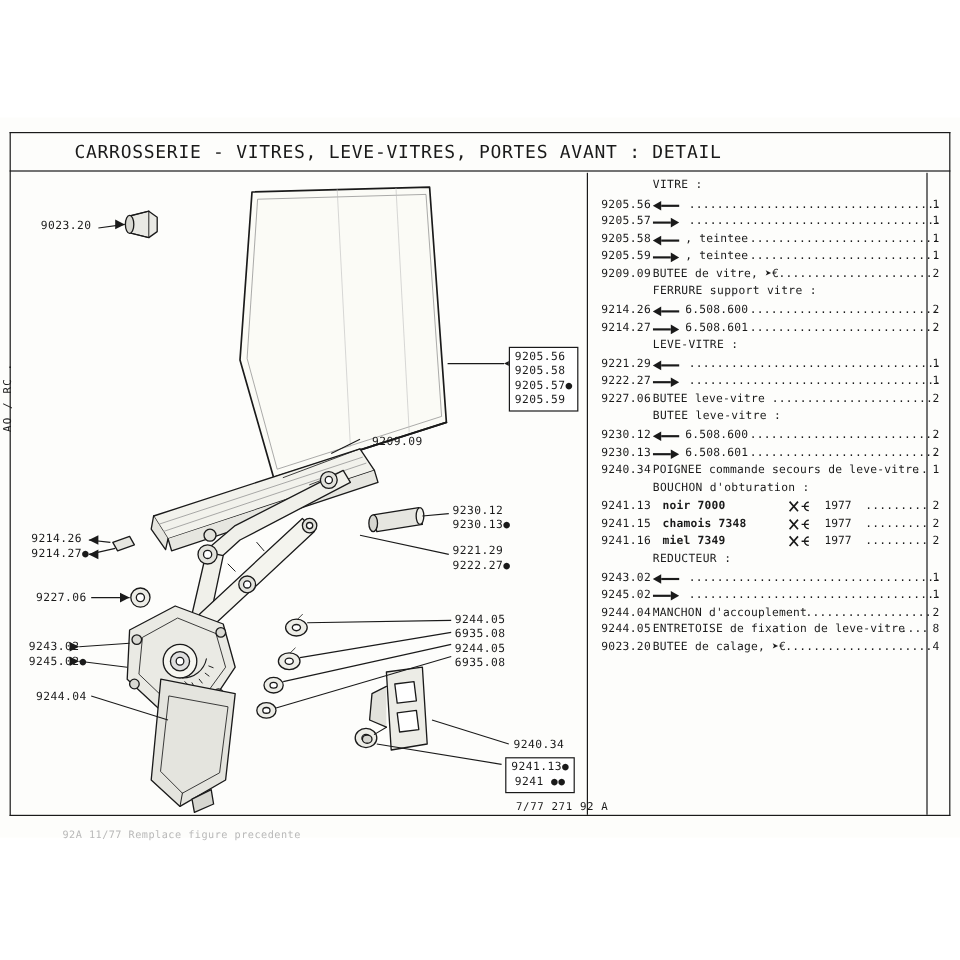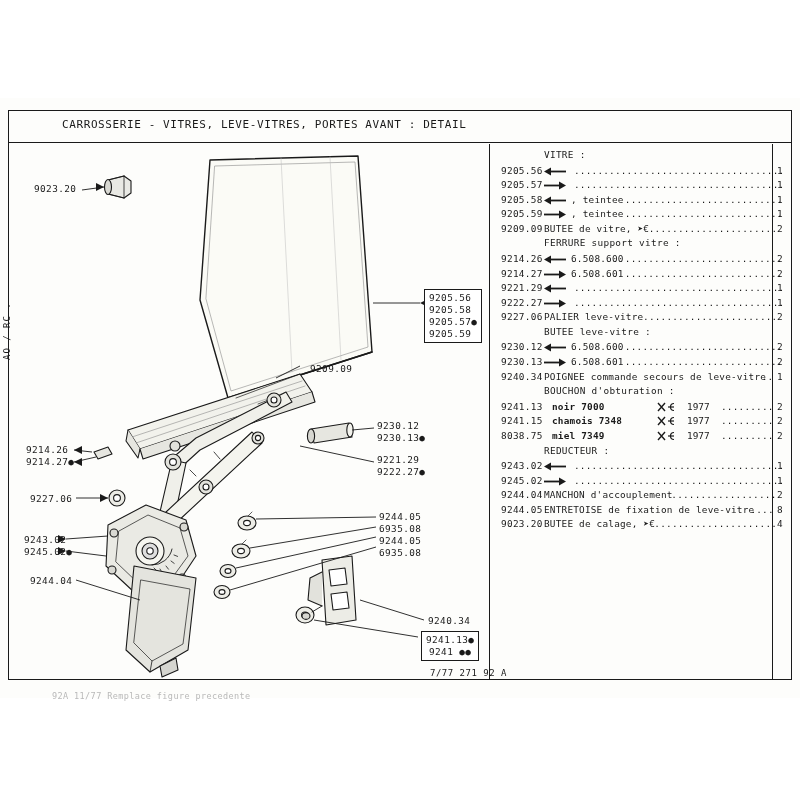--- a/index.html
+++ b/index.html
@@ -48,21 +48,21 @@
     border-left: 1.4px solid #1a1a1a;
   }
   .rule-bottom {
     position: absolute;
     left: 8px; top: 679px; width: 784px;
     border-top: 1.4px solid #1a1a1a;
   }
   .header-title {
     position: absolute;
     left: 62px; top: 118px;
-    font-size: 11px;
+    font-size: 15px;
     letter-spacing: 0.6px;
     white-space: nowrap;
   }
   .page-number {
     position: absolute;
     left: 806px; top: 117px;
     font-size: 12px;
     letter-spacing: 0.5px;
   }
   .side-code {
@@ -427,20 +427,23 @@
       <div class="prow">
         <span class="pref">9214.27</span>
         <span class="arrow-l"><svg width="23" height="9" viewBox="0 0 23 9">
             <rect x="0" y="3.6" width="15" height="1.8" fill="#1a1a1a"></rect>
             <polygon points="22,4.5 15,0.5 15,8.5" fill="#1a1a1a"></polygon>
           </svg></span>
         <span class="pdesc" style="left: 82px;">6.508.601</span>
         <span class="dots" style="position: absolute; top: 0px; left: 135.85px;">...........................</span>
         <span class="pqty">2</span>
       </div>
+      <div class="prow" style="height: 15.5px;">
+        <span class="phead">LEVE-VITRE :</span>
+      </div>
       <div class="prow">
         <span class="pref">9221.29</span>
         <span class="arrow-l"><svg width="23" height="9" viewBox="0 0 23 9">
             <polygon points="0,4.5 7,0.5 7,8.5" fill="#1a1a1a"></polygon>
             <rect x="7" y="3.6" width="15" height="1.8" fill="#1a1a1a"></rect>
           </svg></span>
         <span class="pdesc" style="left: 82px;"></span>
         <span class="dots" style="position: absolute; top: 0px; left: 85px;">....................................</span>
         <span class="pqty">1</span>
       </div>
@@ -449,21 +452,21 @@
         <span class="arrow-l"><svg width="23" height="9" viewBox="0 0 23 9">
             <rect x="0" y="3.6" width="15" height="1.8" fill="#1a1a1a"></rect>
             <polygon points="22,4.5 15,0.5 15,8.5" fill="#1a1a1a"></polygon>
           </svg></span>
         <span class="pdesc" style="left: 82px;"></span>
         <span class="dots" style="position: absolute; top: 0px; left: 85px;">....................................</span>
         <span class="pqty">1</span>
       </div>
       <div class="prow">
         <span class="pref">9227.06</span>
-        <span class="pdesc">PALIER leve-vitre</span>
+        <span class="pdesc">BUTEE leve-vitre</span>
         <span class="dots" style="position: absolute; top: 0px; left: 154.05px;">.......................</span>
         <span class="pqty">2</span>
       </div>
       <div class="prow" style="height: 15.5px; padding-left: 44px;">
         <span class="phead">BUTEE leve-vitre :</span>
       </div>
       <div class="prow">
         <span class="pref">9230.12</span>
         <span class="arrow-l"><svg width="23" height="9" viewBox="0 0 23 9">
             <polygon points="0,4.5 7,0.5 7,8.5" fill="#1a1a1a"></polygon>
@@ -510,21 +513,21 @@
         <span style="position: absolute; left: 168px; top: 0px;"><svg width="26" height="10" viewBox="0 0 26 10">
             <path d="M1,1 L8,9 M8,1 L1,9" stroke="#1a1a1a" stroke-width="1.4"></path>
             <path d="M11,5 h6" stroke="#1a1a1a" stroke-width="1.2"></path>
             <path d="M17,1.5 a3.5,3.5 0 1 0 0,7" stroke="#1a1a1a" stroke-width="1.2" fill="none"></path>
           </svg></span>
         <span style="position: absolute; left: 198px; top: 0px;">1977</span>
         <span class="dots" style="position: absolute; left: 232px; top: 0px;">.........</span>
         <span class="pqty">2</span>
       </div>
       <div class="prow">
-        <span class="pref">8038.75</span>
+        <span class="pref">9241.16</span>
         <span class="pdesc ind">miel      7349</span>
         <span style="position: absolute; left: 168px; top: 0px;"><svg width="26" height="10" viewBox="0 0 26 10">
             <path d="M1,1 L8,9 M8,1 L1,9" stroke="#1a1a1a" stroke-width="1.4"></path>
             <path d="M11,5 h6" stroke="#1a1a1a" stroke-width="1.2"></path>
             <path d="M17,1.5 a3.5,3.5 0 1 0 0,7" stroke="#1a1a1a" stroke-width="1.2" fill="none"></path>
           </svg></span>
         <span style="position: absolute; left: 198px; top: 0px;">1977</span>
         <span class="dots" style="position: absolute; left: 232px; top: 0px;">.........</span>
         <span class="pqty">2</span>
       </div>

